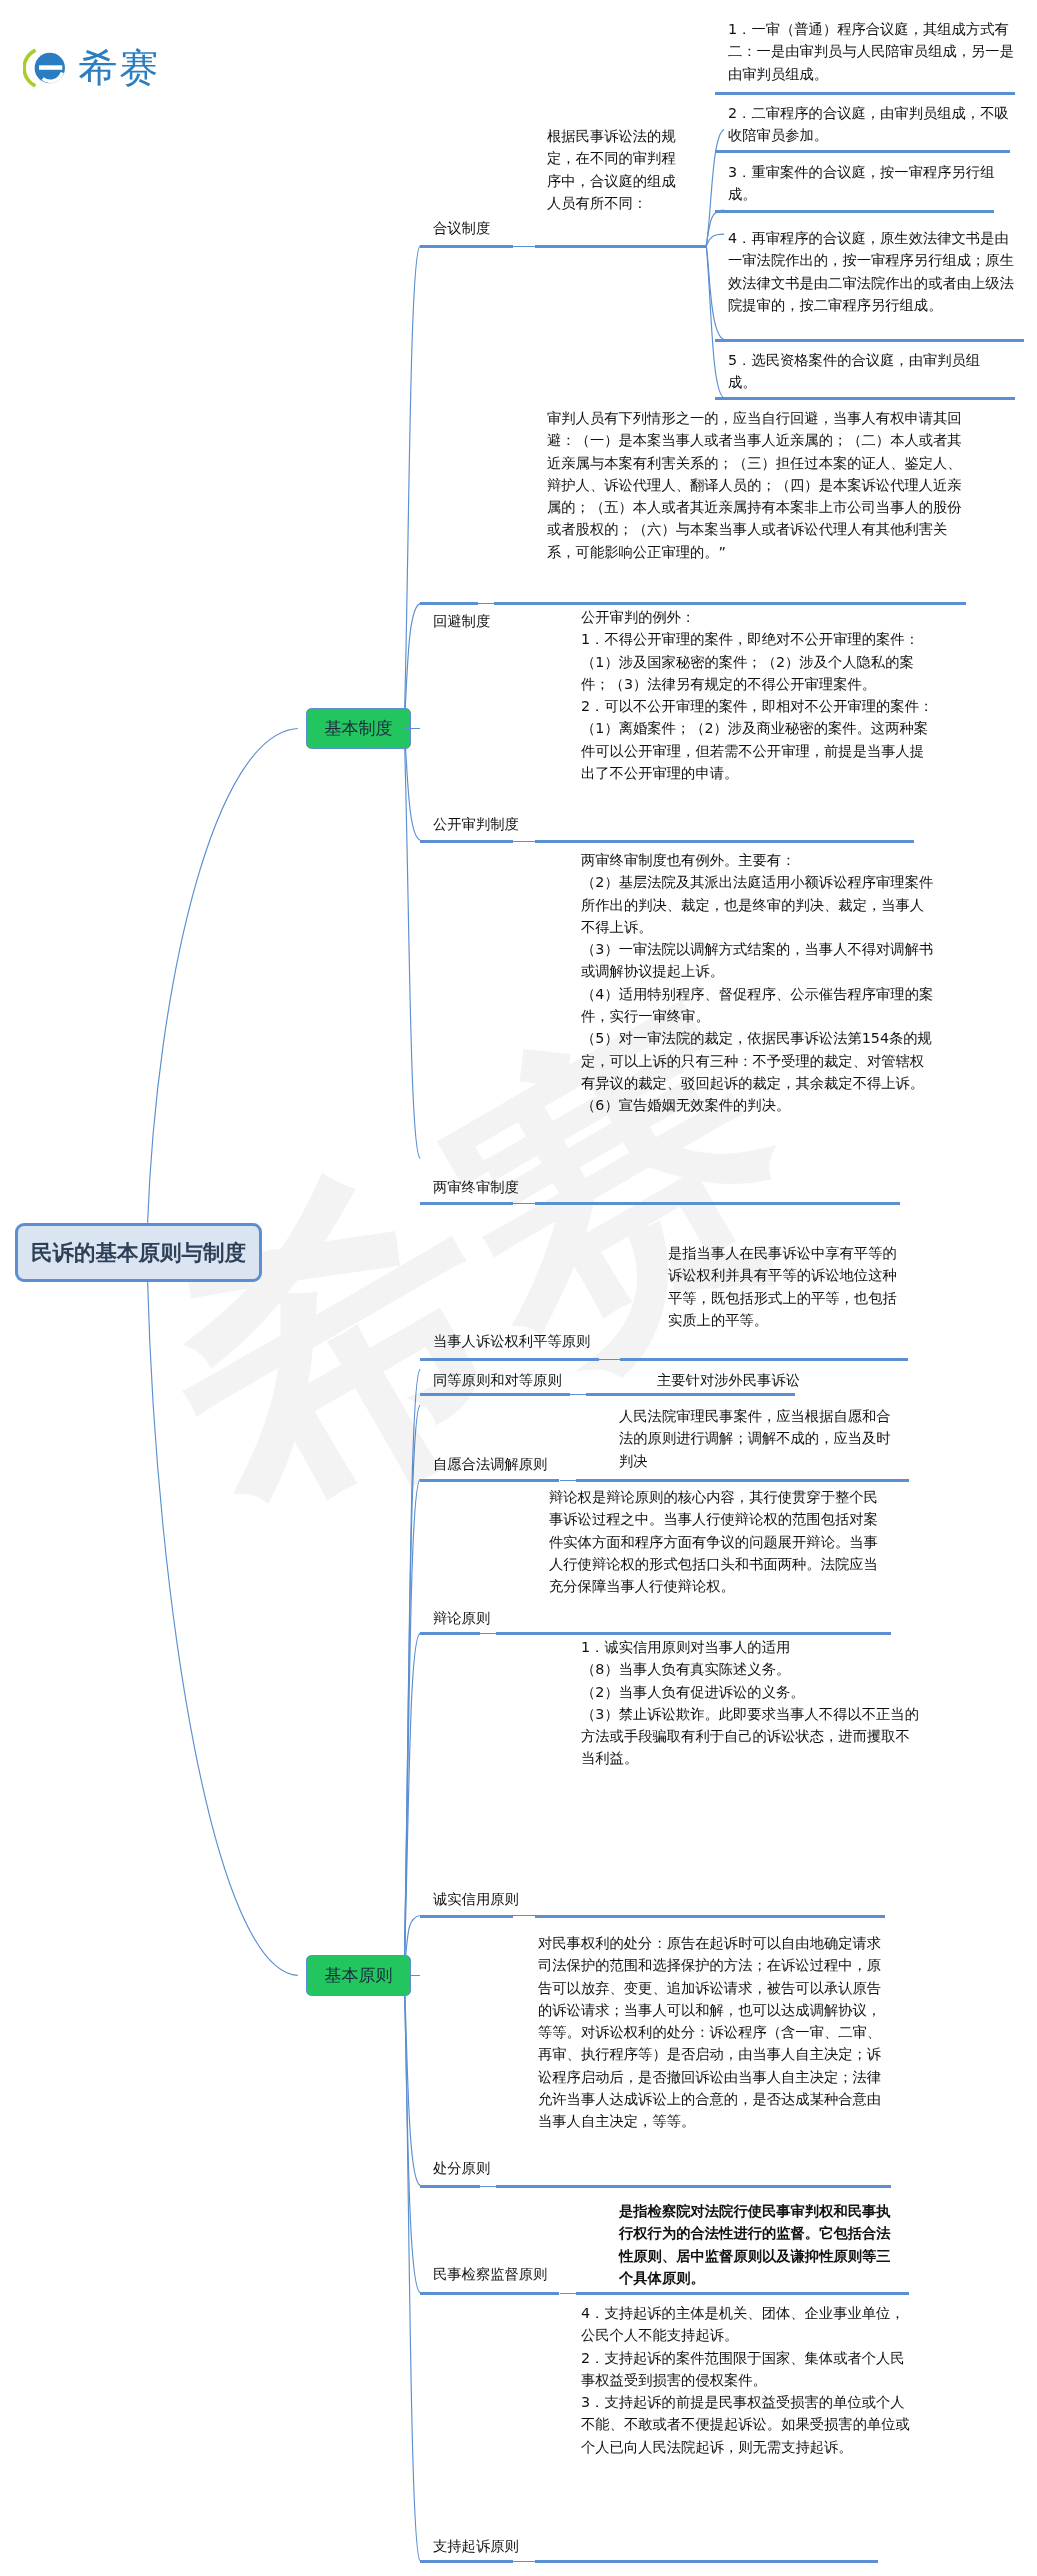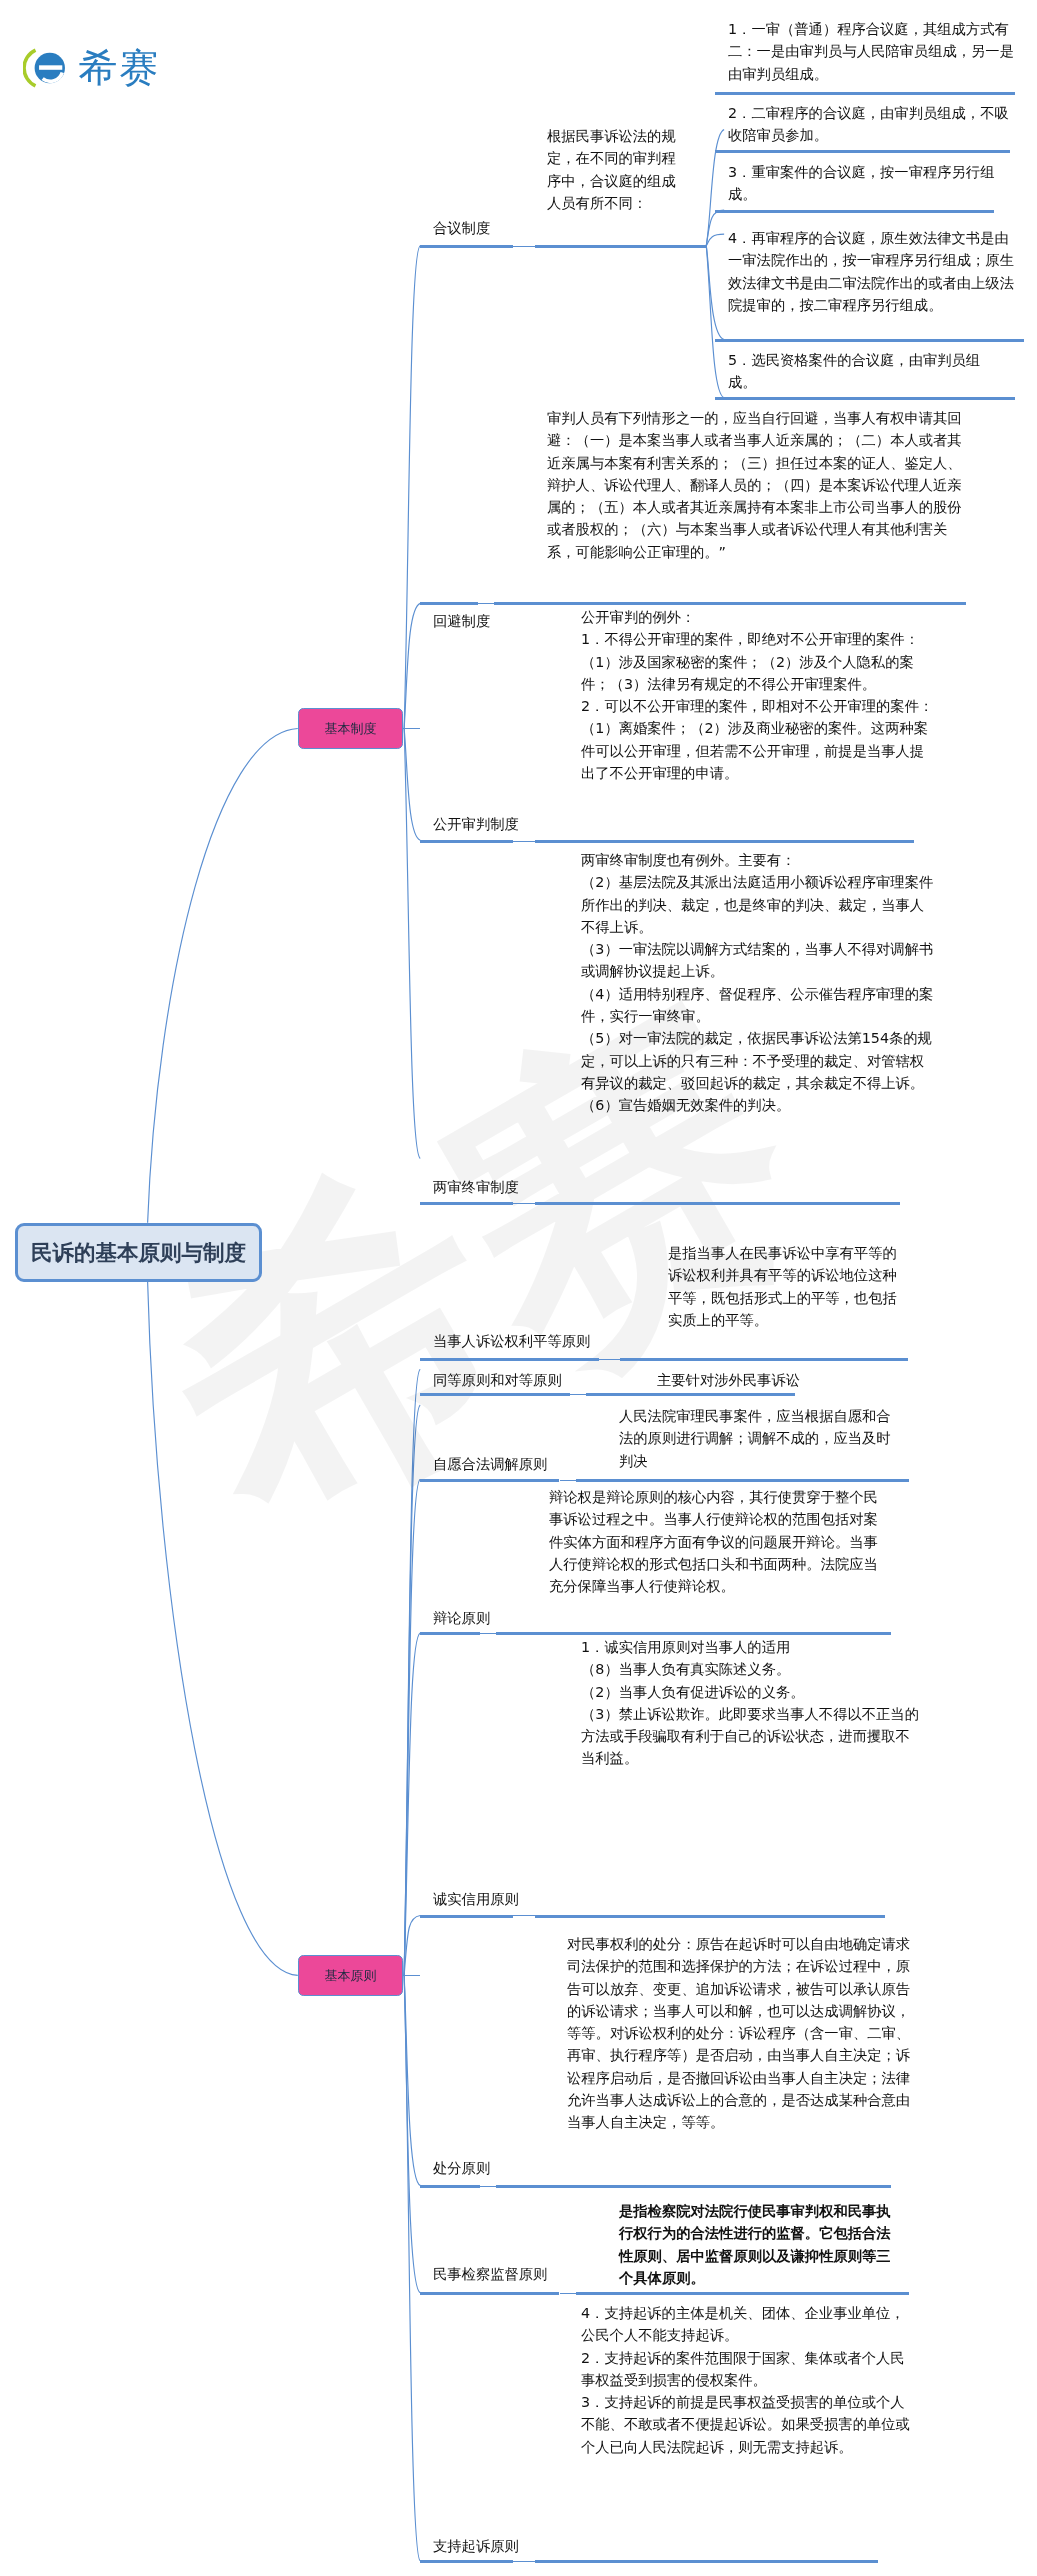--- a/index.html
+++ b/index.html
@@ -9,22 +9,22 @@
   .logo { left: 23px; top: 43px; height: 50px; display: flex; align-items: center; }
   .logo-mark { width: 50px; height: 50px; position: relative; }
   .logo-text { font-size: 39px; color: #2a7dc0; margin-left: 5.4px; letter-spacing: 1.8px; line-height: 50px; }
   .watermark { left: 161px; top: 1055px; font-size: 322px; color: #000; opacity: 0.045;
                transform: rotate(-30deg); white-space: nowrap; pointer-events: none; font-weight: bold; }
   .root { left: 15px; top: 1223px; width: 247px; height: 59px; border: 3.6px solid #5b8fd1;
           border-radius: 9px; background: #dbe5f2; box-sizing: border-box;
           display: flex; align-items: center; justify-content: center;
           font-size: 21.5px; font-weight: bold; color: #2e3f58; }
   .l1 { width: 105px; height: 41px; border: 1.8px solid #5b8fd1; border-radius: 5.4px;
-        background: #ec4899; box-sizing: border-box; display: flex; align-items: center;
-        justify-content: center; font-size: 13px; color: #1c2a40; }
+        background: #22c55e; box-sizing: border-box; display: flex; align-items: center;
+        justify-content: center; font-size: 17px; color: #1c2a40; margin-left: 8px; }
   .lbl { font-size: 14.3px; line-height: 18px; white-space: nowrap; color: #111; }
   .txt { font-size: 14.3px; line-height: 22.3px; color: #111; }
   .uline { height: 2.7px; background: #5b8fd1; }
   .thin { height: 0.9px; background: #5b8fd1; }
   svg.conn { position: absolute; left: 0; top: 0; width: 1038px; height: 2576px; pointer-events: none; }
 </style>
 </head>
 <body>
 
 <svg class="conn" viewBox="0 0 1161 2882">
@@ -154,21 +154,21 @@
   <div class="txt">1．诚实信用原则对当事人的适用</div>
   <div class="txt">（8）当事人负有真实陈述义务。</div>
   <div class="txt">（2）当事人负有促进诉讼的义务。</div>
   <div class="txt">（3）禁止诉讼欺诈。此即要求当事人不得以不正当的方法或手段骗取有利于自己的诉讼状态，进而攫取不当利益。</div>
 </div>
 <div class="abs uline" style="left:535px; top:1915px; width:350px;"></div>
 
 <div class="abs lbl" style="left:433px; top:2159px;">处分原则</div>
 <div class="abs uline" style="left:420px; top:2185px; width:60px;"></div>
 <div class="abs thin" style="left:480px; top:2186px; width:16px;"></div>
-<div class="abs txt" style="left:567px; top:1933px; width:344px;">对民事权利的处分：原告在起诉时可以自由地确定请求司法保护的范围和选择保护的方法；在诉讼过程中，原告可以放弃、变更、追加诉讼请求，被告可以承认原告的诉讼请求；当事人可以和解，也可以达成调解协议，等等。对诉讼权利的处分：诉讼程序（含一审、二审、再审、执行程序等）是否启动，由当事人自主决定；诉讼程序启动后，是否撤回诉讼由当事人自主决定；法律允许当事人达成诉讼上的合意的，是否达成某种合意由当事人自主决定，等等。</div>
+<div class="abs txt" style="left:538px; top:1933px; width:344px;font-family:Liberation Mono, monospace;">对民事权利的处分：原告在起诉时可以自由地确定请求司法保护的范围和选择保护的方法；在诉讼过程中，原告可以放弃、变更、追加诉讼请求，被告可以承认原告的诉讼请求；当事人可以和解，也可以达成调解协议，等等。对诉讼权利的处分：诉讼程序（含一审、二审、再审、执行程序等）是否启动，由当事人自主决定；诉讼程序启动后，是否撤回诉讼由当事人自主决定；法律允许当事人达成诉讼上的合意的，是否达成某种合意由当事人自主决定，等等。</div>
 <div class="abs uline" style="left:496px; top:2185px; width:395px;"></div>
 
 <div class="abs lbl" style="left:433px; top:2265px;">民事检察监督原则</div>
 <div class="abs uline" style="left:420px; top:2292px; width:139px;"></div>
 <div class="abs thin" style="left:560px; top:2293px; width:16px;"></div>
 <div class="abs txt" style="left:619px; top:2200px; width:282px;font-weight:bold;">是指检察院对法院行使民事审判权和民事执行权行为的合法性进行的监督。它包括合法性原则、居中监督原则以及谦抑性原则等三个具体原则。</div>
 <div class="abs uline" style="left:576px; top:2292px; width:333px;"></div>
 
 <div class="abs lbl" style="left:433px; top:2537px;">支持起诉原则</div>
 <div class="abs uline" style="left:420px; top:2560px; width:93px;"></div>

